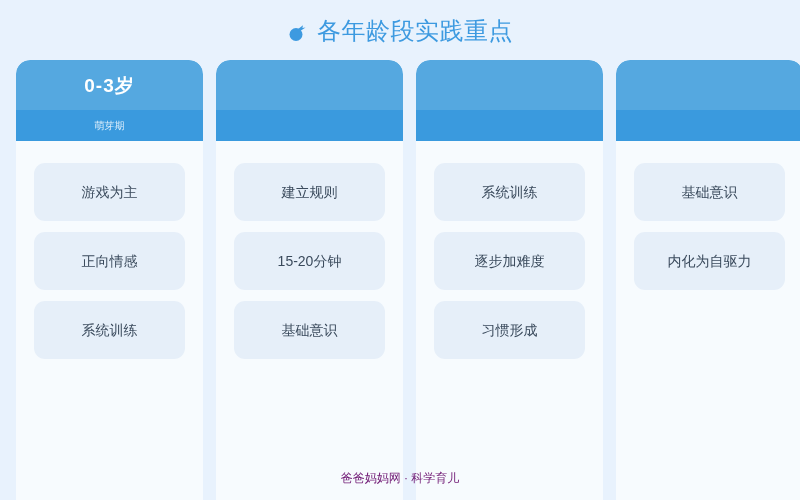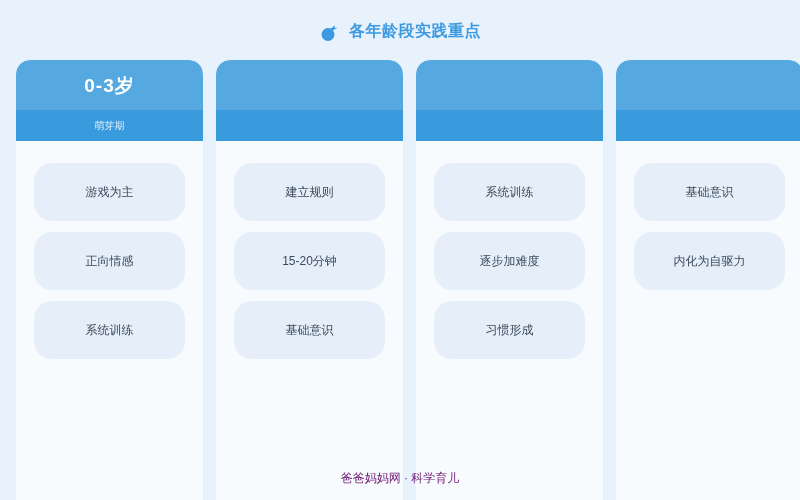--- a/index.html
+++ b/index.html
@@ -26,22 +26,22 @@
     box-sizing: border-box;
   }
   .sprout-icon {
     display: block;
     width: 22px;
     height: 22px;
     flex: 0 0 auto;
     margin-top: 2px;
   }
   .page-title {
-    font-size: 16px;
-    font-weight: bold;
+    font-size: 24px;
+    font-weight: normal;
     color: #3d9ae0;
     letter-spacing: 0.5px;
     line-height: 1;
     white-space: nowrap;
   }
 
   
   .cards-row {
     position: absolute;
     left: 16px;
@@ -93,26 +93,26 @@
     flex: 1 1 auto;
     padding: 22px 18px 0 18px;
     display: flex;
     flex-direction: column;
     gap: 11px;
     box-sizing: border-box;
   }
   .point-pill {
     height: 58px;
     background: #e6eff9;
-    border-radius: 18px;
+    border-radius: 11px;
     display: flex;
     align-items: center;
     justify-content: center;
     color: #3a4a5c;
-    font-size: 12px;
+    font-size: 14px;
     line-height: 1;
     box-sizing: border-box;
   }
 
   
   .page-footer {
     position: absolute;
     left: 0;
     right: 0;
     bottom: 16px;

